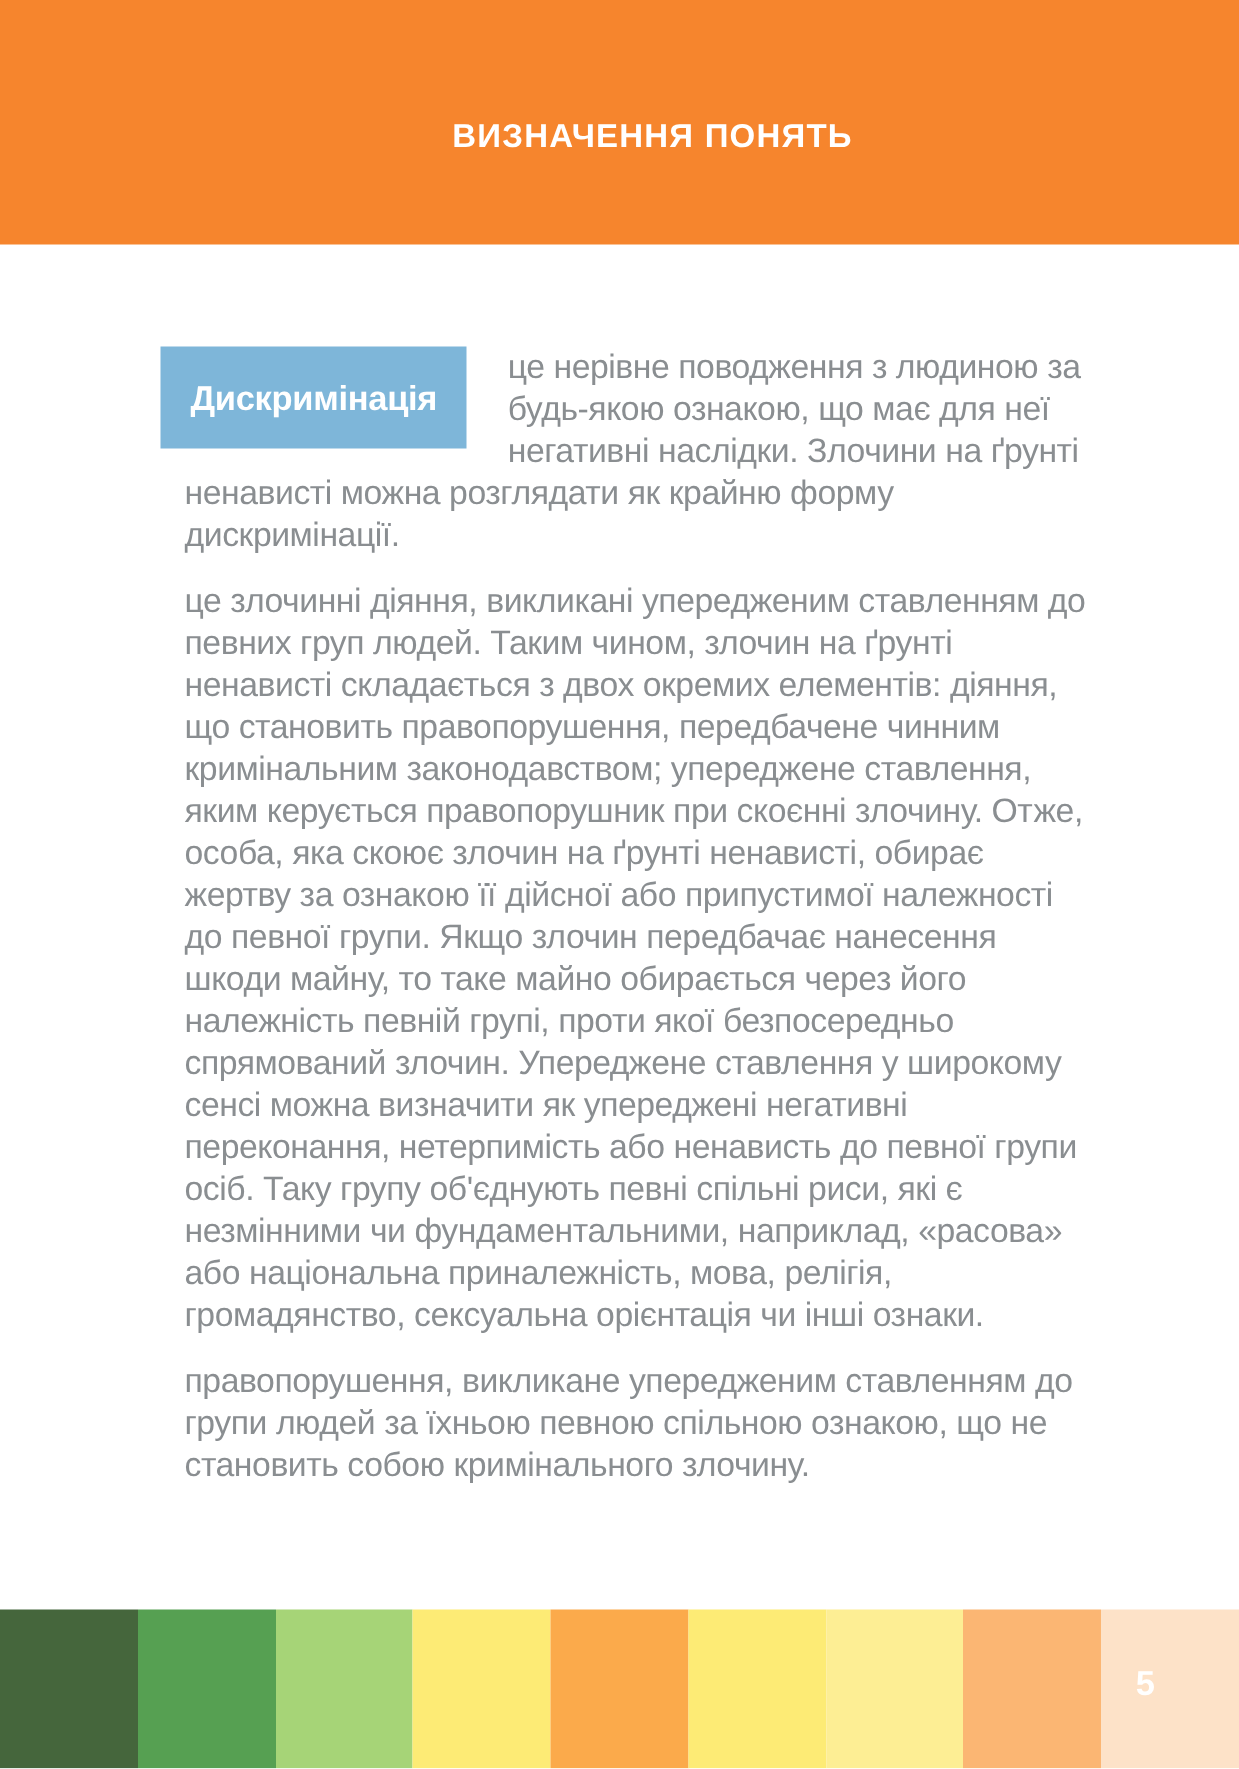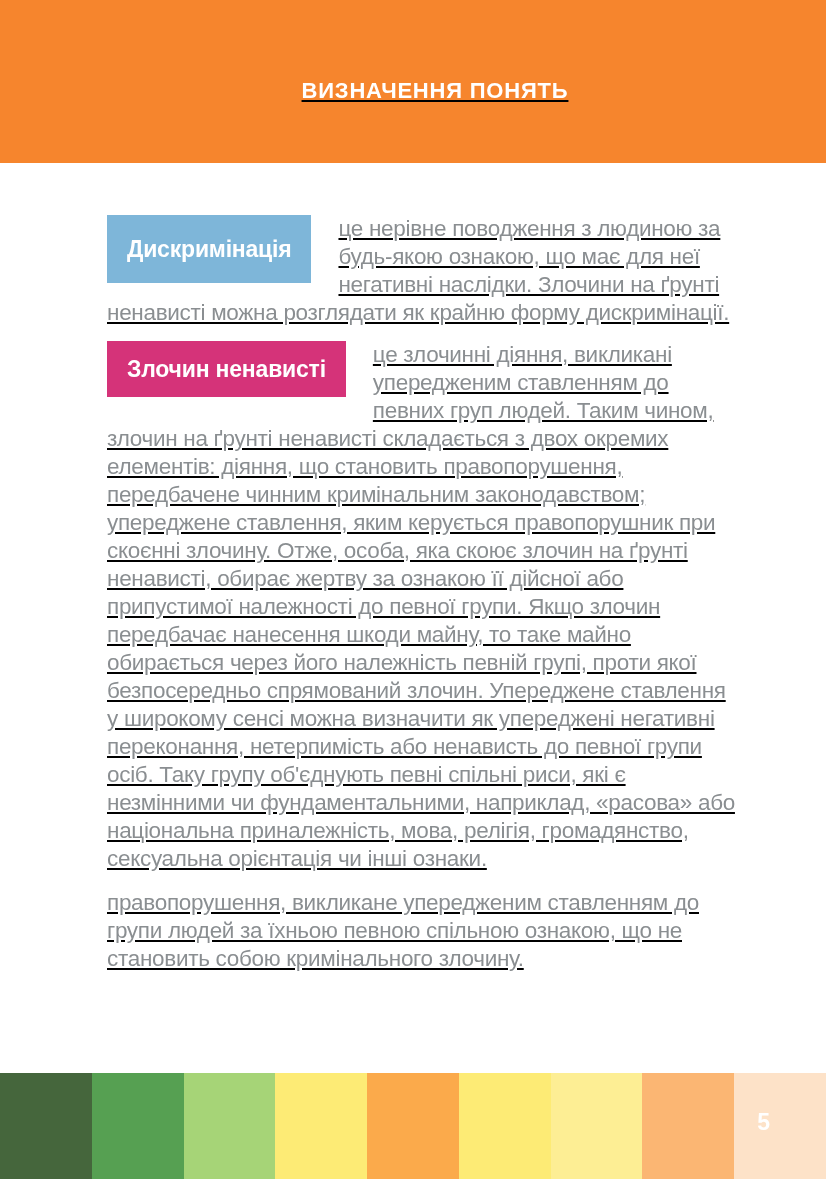--- a/index.html
+++ b/index.html
@@ -4,21 +4,20 @@
 <style>
   html, body { margin: 0; padding: 0; background: #ffffff; }
   .page {
     position: relative;
     width: 826px;
     height: 1179px;
     margin: 0 auto;
     background: var(--page-bg, #ffffff);
     overflow: hidden;
     font-family: "Liberation Sans", sans-serif;
-    text-decoration: underline;
   }
 
   
   .header-banner {
     height: 163px;
     background: var(--header-bg, #f6852d);
     display: flex;
     align-items: center;
     justify-content: center;
   }
@@ -60,21 +59,21 @@
   }
   .term-box.tall { height: 68px; }
   .term-box.short { height: 56px; }
   .term-label {
     color: #ffffff;
     font-size: 23px;
     font-weight: bold;
     letter-spacing: -0.2px;
     white-space: nowrap;
   }
-  .def-text { margin: 0; }
+  .def-text { margin: 16px; }
 
   
   .footer-stripe {
     position: absolute;
     left: 0;
     right: 0;
     bottom: 0;
     height: 106px;
     display: flex;
   }
@@ -101,23 +100,20 @@
 
 
     <section class="def-block b1">
       <div class="term-box tall" style="background-color: rgb(126, 182, 217);">
         <span class="term-label">Дискримінація</span>
       </div>
       <p class="def-text">це нерівне поводження з людиною за будь-якою ознакою, що має для неї негативні наслідки. Злочини на ґрунті ненависті можна розглядати як крайню форму дискримінації.</p>
     </section>
 
     <section class="def-block b2">
-      <div class="term-box short" style="background-color: rgb(213, 51, 121);">
-        <span class="term-label">Злочин ненависті</span>
-      </div>
       <p class="def-text">це злочинні діяння, викликані упередженим ставленням до певних груп людей. Таким чином, злочин на ґрунті ненависті складається з двох окремих елементів: діяння, що становить правопорушення, передбачене чинним кримінальним законодавством; упереджене ставлення, яким керується правопорушник при скоєнні злочину. Отже, особа, яка скоює злочин на ґрунті ненависті, обирає жертву за ознакою її дійсної або припустимої належності до певної групи. Якщо злочин передбачає нанесення шкоди майну, то таке майно обирається через його належність певній групі, проти якої безпосередньо спрямований злочин. Упереджене ставлення у широкому сенсі можна визначити як упереджені негативні переконання, нетерпимість або ненависть до певної групи осіб. Таку групу об'єднують певні спільні риси, які є незмінними чи фундаментальними, наприклад, «расова» або національна приналежність, мова, релігія, громадянство, сексуальна орієнтація чи інші ознаки.</p>
     </section>
 
     <section class="def-block b3">
       <p class="def-text">правопорушення, викликане упередженим ставленням до групи людей за їхньою певною спільною ознакою, що не становить собою кримінального злочину.</p>
     </section>
 
   </main>
 
   <footer class="footer-stripe">

